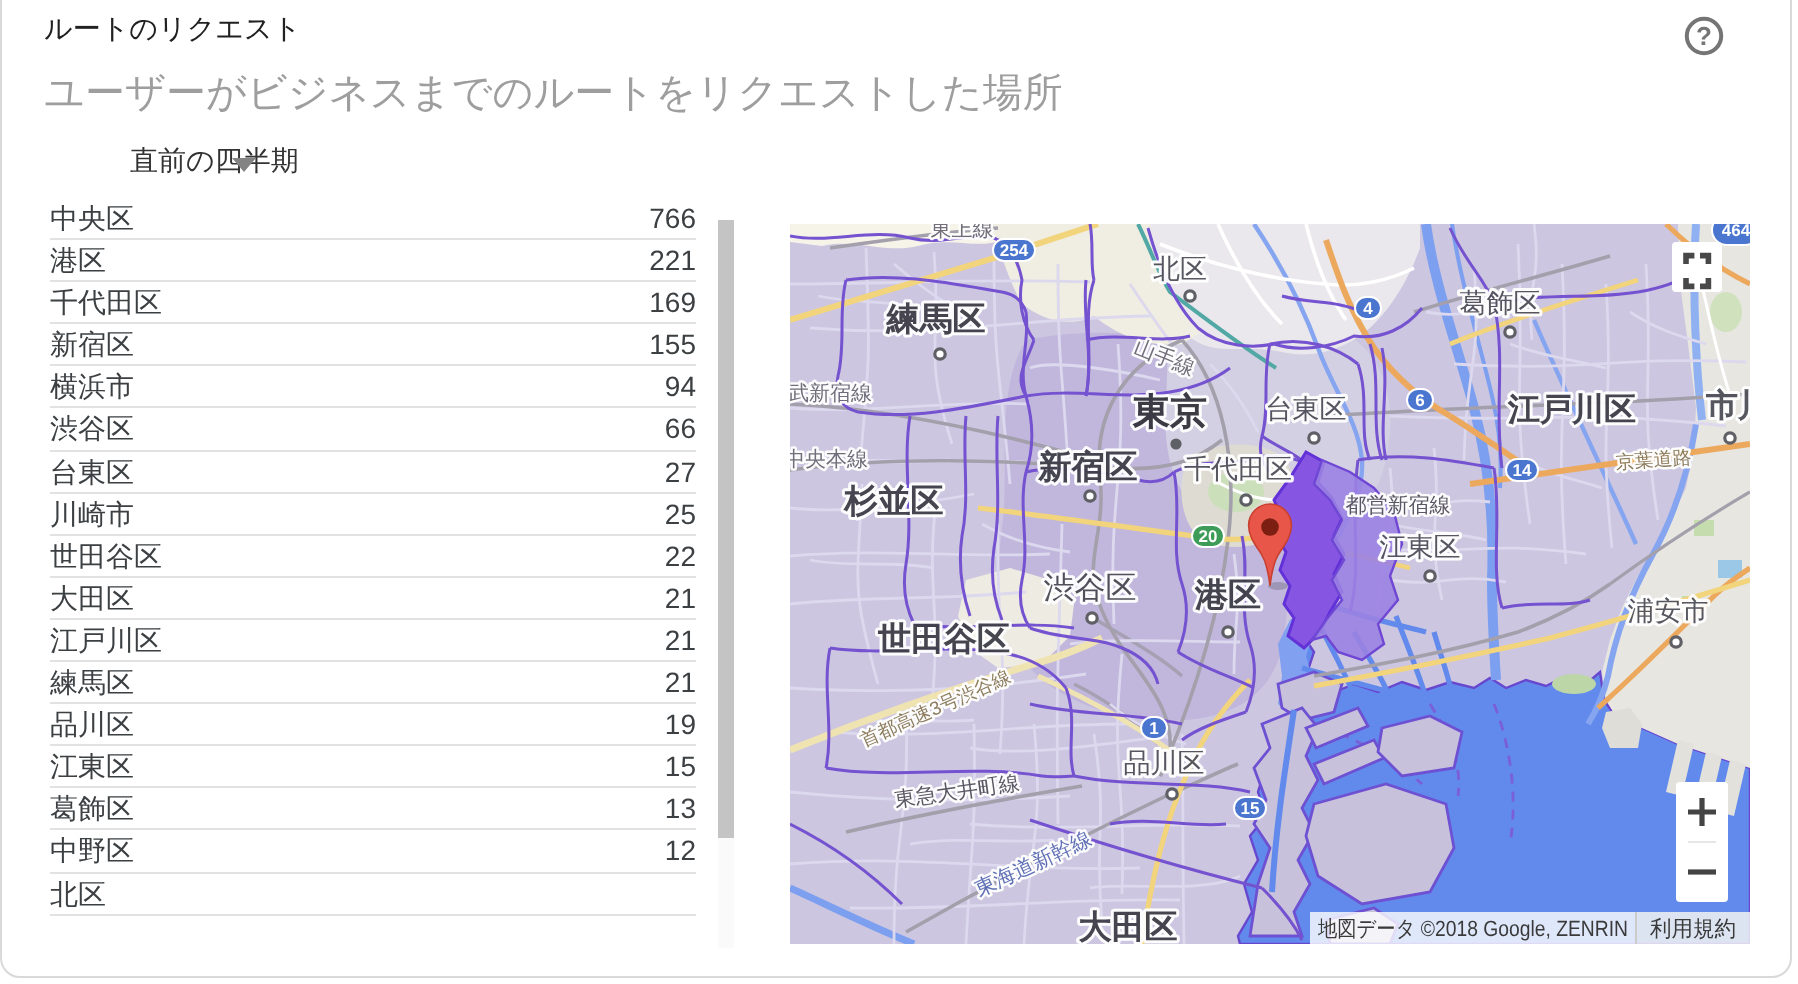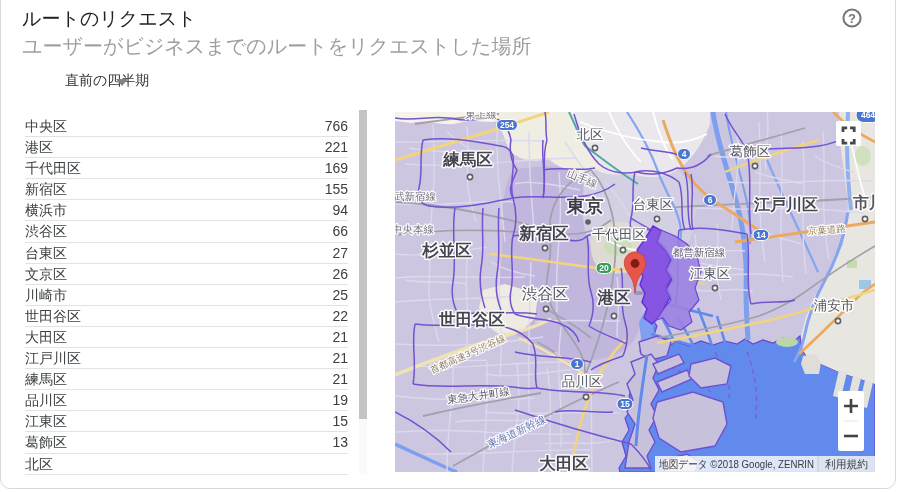--- a/index.html
+++ b/index.html
@@ -1,23 +1,23 @@
 <!DOCTYPE html>
 <html><head>
 <meta charset="utf-8">
 <style>
 html,body{margin:0;padding:0;background:#fff;}
 body{width:899px;height:492px;font-family:"Liberation Sans",sans-serif;position:relative;overflow:hidden;}
 .card{position:absolute;left:0px;top:-14px;width:896px;height:503px;background:#fff;border:1px solid #d9d9d9;border-radius:10px;box-sizing:border-box;}
-.title{position:absolute;left:22px;top:6px;font-size:19px;color:#212121;}
+.title{position:absolute;left:22px;top:6px;font-size:14px;color:#212121;}
 .subtitle{position:absolute;left:22px;top:33px;font-size:20px;color:#9e9e9e;}
 .dropdown{position:absolute;left:26px;top:72px;font-size:14px;color:#333;margin-left:39px;}
 .dd-arrow{position:absolute;left:116px;top:79px;width:0;height:0;border-left:6px solid transparent;border-right:6px solid transparent;border-top:7px solid #838383;}
 .help{position:absolute;left:842px;top:8px;}
-.list{position:absolute;left:25px;top:116px;width:323px;height:365.6px;overflow:hidden;}
+.list{position:absolute;left:25px;top:99px;width:323px;height:365.6px;overflow:hidden;}
 .row{height:20.1px;border-bottom:1px solid #e2e2e2;font-size:14px;color:#3c4043;position:relative;line-height:20.4px;}
 .row .v{position:absolute;right:0;top:0;}
 .sbar{position:absolute;left:359px;top:110px;width:8px;height:364px;background:#fafafa;}
 .sthumb{position:absolute;left:0;top:0;width:8px;height:309px;background:#c4c4c4;}
 .map{position:absolute;left:395px;top:112px;width:480px;height:360px;}
 </style>
 </head>
 <body>
 <div class="card"></div>
 <div class="title">ルートのリクエスト</div>
@@ -31,29 +31,29 @@
     </svg>
 </div>
 <div class="list">
 <div class="row">中央区<span class="v">766</span></div>
 <div class="row">港区<span class="v">221</span></div>
 <div class="row">千代田区<span class="v">169</span></div>
 <div class="row">新宿区<span class="v">155</span></div>
 <div class="row">横浜市<span class="v">94</span></div>
 <div class="row">渋谷区<span class="v">66</span></div>
 <div class="row">台東区<span class="v">27</span></div>
-<div class="row">文京区<span class="v">26</span></div>
 <div class="row">川崎市<span class="v">25</span></div>
 <div class="row">世田谷区<span class="v">22</span></div>
 <div class="row">大田区<span class="v">21</span></div>
 <div class="row">江戸川区<span class="v">21</span></div>
 <div class="row">練馬区<span class="v">21</span></div>
 <div class="row">品川区<span class="v">19</span></div>
 <div class="row">江東区<span class="v">15</span></div>
 <div class="row">葛飾区<span class="v">13</span></div>
+<div class="row">中野区<span class="v">12</span></div>
 <div class="row">北区</div>
 </div>
 <div class="sbar">
     <div class="sthumb"></div>
   </div>
 <div class="map">
 <svg width="480" height="360" viewBox="0 0 480 360">
 
 <rect x="0" y="0" width="480" height="360" fill="#ccc6e0"></rect>
 <path d="M118,58 C158,50 200,56 228,68 C246,78 252,96 250,120 C248,150 252,180 246,212 C240,236 222,246 198,248 C170,250 142,242 124,226 C106,210 102,182 106,152 C110,122 102,84 118,58 Z" fill="#c1b7dd"></path>

